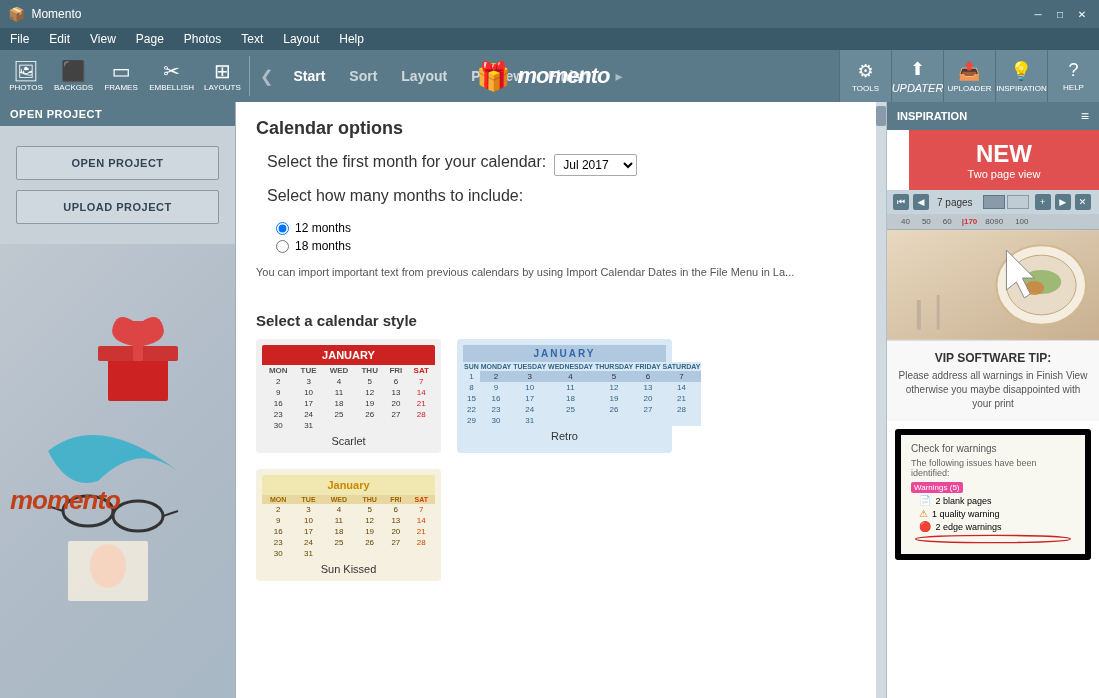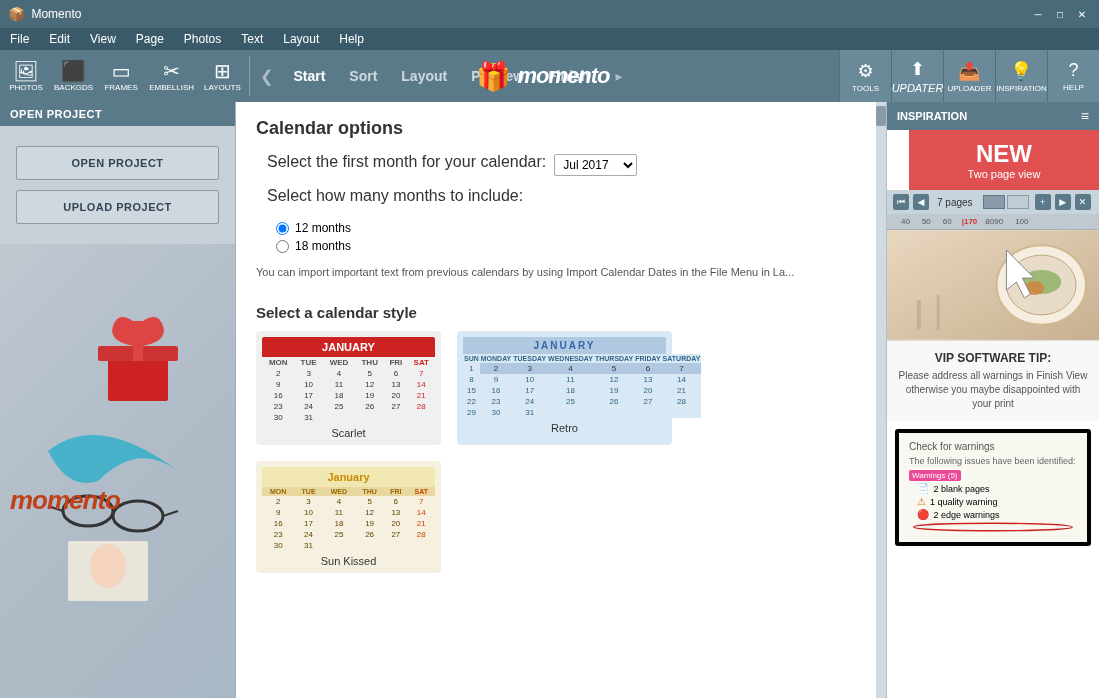--- a/index.html
+++ b/index.html
@@ -225,21 +225,21 @@
       display: flex;
       align-items: center;
       gap: 6px;
       font-size: 12px;
       cursor: pointer;
     }
     input[type=radio] { cursor: pointer; }
     .note-text {
       font-size: 11px;
       color: #555;
-      margin-bottom: 24px;
+      margin-bottom: 32px;
       line-height: 1.4;
     }
     .section-title {
       font-size: 15px;
       font-weight: bold;
       color: #333;
       margin-bottom: 10px;
     }
 
     
@@ -371,21 +371,21 @@
     .insp-tip-text {
       font-size: 10px;
       color: #555;
       text-align: center;
       line-height: 1.4;
     }
     .insp-warning-box {
       background: #f8f8f0;
       padding: 8px 10px;
       margin: 8px;
-      border: 4px solid #000000;
+      border: 6px solid #000000;
       border-radius: 3px;
       font-size: 9px;
     }
     .insp-warning-box .warn-title { font-size: 10px; color: #555; margin-bottom: 4px; }
     .insp-warning-item { display: flex; align-items: center; gap: 4px; margin-bottom: 2px; }
     .warn-badge { background: #ec4899; color: white; font-size: 8px; padding: 1px 3px; border-radius: 2px; }
   </style>
 </head>
 <body>
 

